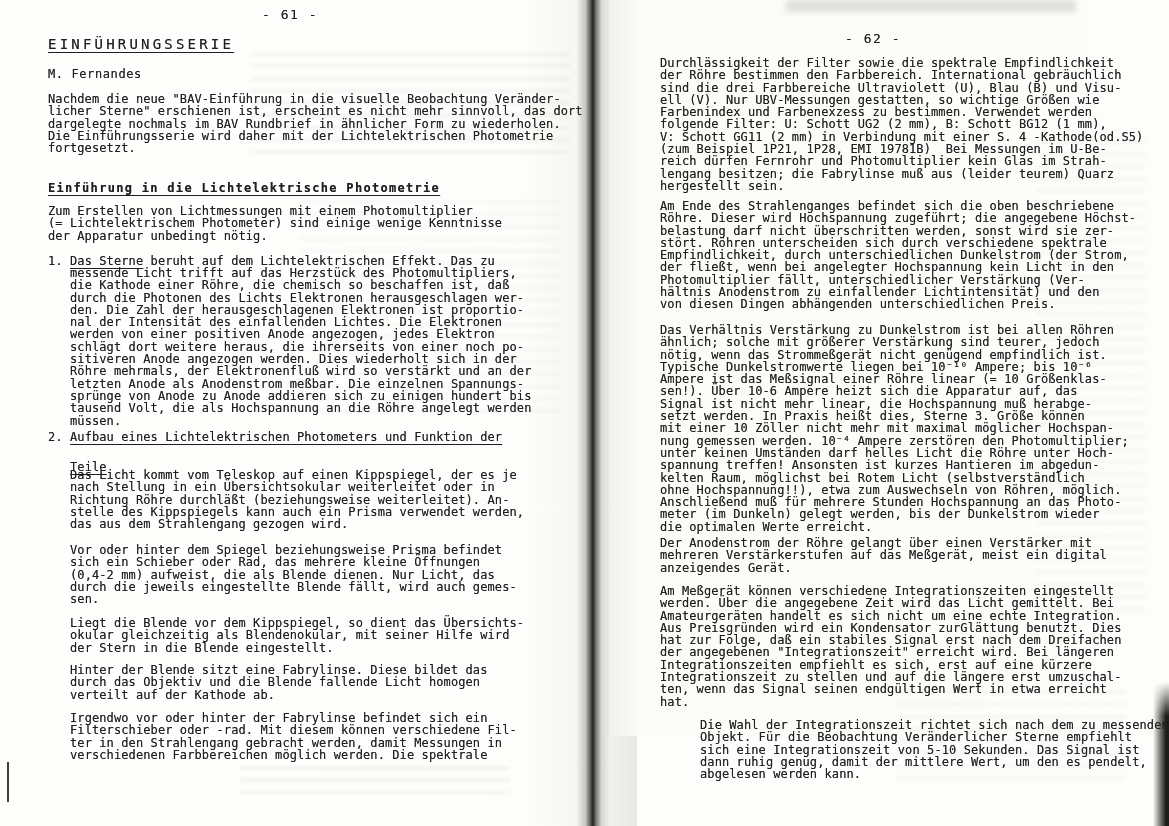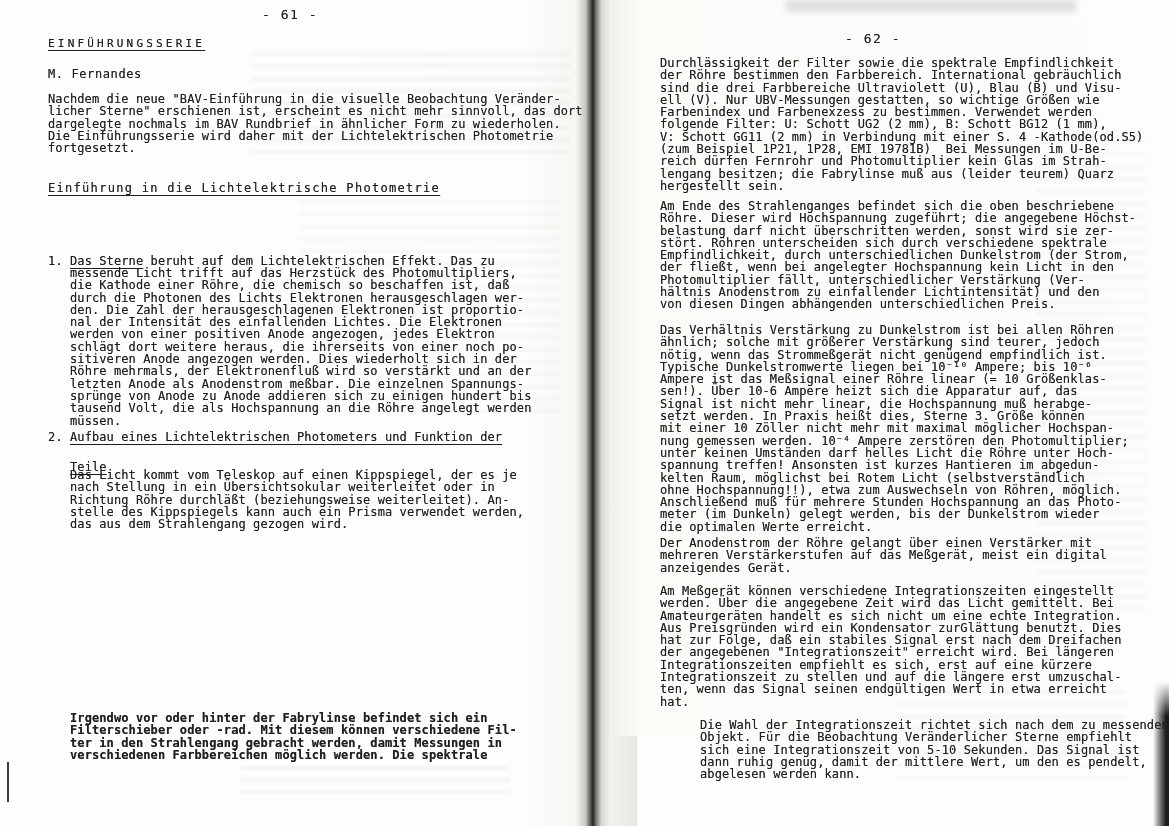--- a/index.html
+++ b/index.html
@@ -52,21 +52,21 @@
   .txt {
     position: absolute;
     font-size: 12px;
     line-height: 12.3px;
     white-space: pre;
     letter-spacing: 0.1px;
     text-shadow: 0 0 0.5px rgba(30,30,30,0.6);
   }
   .pagenum { font-size: 13px; letter-spacing: 1.5px; }
   .series-heading {
-    font-size: 11px;
+    font-size: 14px;
     letter-spacing: 3.2px;
     text-decoration: underline;
     text-underline-offset: 3px;
   }
   .section-heading {
     letter-spacing: 1.3px;
     text-decoration: underline;
     text-underline-offset: 3px;
   }
   .u {
@@ -100,22 +100,25 @@
     <div class="txt series-heading" style="left:48px; top:38px;">EINFÜHRUNGSSERIE</div>
 
     <div class="txt" style="left:48px; top:68px; letter-spacing:0.6px;">M. Fernandes</div>
 
     <div class="txt" style="left:48px; top:93px;">Nachdem die neue "BAV-Einführung in die visuelle Beobachtung Veränder-
 licher Sterne" erschienen ist, erscheint es nicht mehr sinnvoll, das dort
 dargelegte nochmals im BAV Rundbrief in ähnlicher Form zu wiederholen.
 Die Einführungsserie wird daher mit der Lichtelektrischen Photometrie
 fortgesetzt.</div>
 
-    <div class="txt section-heading" style="left:48px; top:182px;">Einführung in die Lichtelektrische Photometrie</div>
-
+    <div class="txt section-heading" style="left:48px; top:182px;font-weight:bold;">Einführung in die Lichtelektrische Photometrie</div>
+
+    <div class="txt" style="left:48px; top:205px;">Zum Erstellen von Lichtmessungen mit einem Photomultiplier
+(= Lichtelektrischem Photometer) sind einige wenige Kenntnisse
+der Apparatur unbedingt nötig.</div>
 
     <div class="txt" style="left:48px; top:255px;"><span>1. </span><span class="u">Das Sterne</span><span> beruht auf dem Lichtelektrischen Effekt. Das zu</span></div>
     <div class="txt" style="left:70px; top:267px;">messende Licht trifft auf das Herzstück des Photomultipliers,
 die Kathode einer Röhre, die chemisch so beschaffen ist, daß
 durch die Photonen des Lichts Elektronen herausgeschlagen wer-
 den. Die Zahl der herausgeschlagenen Elektronen ist proportio-
 nal der Intensität des einfallenden Lichtes. Die Elektronen
 werden von einer positiven Anode angezogen, jedes Elektron
 schlägt dort weitere heraus, die ihrerseits von einer noch po-
 sitiveren Anode angezogen werden. Dies wiederholt sich in der
@@ -126,21 +129,32 @@
 müssen.</div>
 
     <div class="txt" style="left:48px; top:431px;"><span>2. </span><span class="u">Aufbau eines Lichtelektrischen Photometers und Funktion der</span></div>
     <div class="txt u" style="left:70px; top:443px;margin-top:18px;">Teile</div>
 
     <div class="txt" style="left:70px; top:469px;">Das Licht kommt vom Teleskop auf einen Kippspiegel, der es je
 nach Stellung in ein Übersichtsokular weiterleitet oder in
 Richtung Röhre durchläßt (beziehungsweise weiterleitet). An-
 stelle des Kippspiegels kann auch ein Prisma verwendet werden,
 das aus dem Strahlengang gezogen wird.</div>
-    <div class="txt" style="left:70px; top:712px;font-weight:bold;">Irgendwo vor oder hinter der Fabrylinse befindet sich ein
+    <div class="txt" style="left:70px; top:544px;">Vor oder hinter dem Spiegel beziehungsweise Prisma befindet
+sich ein Schieber oder Rad, das mehrere kleine Öffnungen
+(0,4-2 mm) aufweist, die als Blende dienen. Nur Licht, das
+durch die jeweils eingestellte Blende fällt, wird auch gemes-
+sen.</div>
+    <div class="txt" style="left:70px; top:617px;">Liegt die Blende vor dem Kippspiegel, so dient das Übersichts-
+okular gleichzeitig als Blendenokular, mit seiner Hilfe wird
+der Stern in die Blende eingestellt.</div>
+    <div class="txt" style="left:70px; top:664px;">Hinter der Blende sitzt eine Fabrylinse. Diese bildet das
+durch das Objektiv und die Blende fallende Licht homogen
+verteilt auf der Kathode ab.</div>
+    <div class="txt" style="left:70px; top:712px;">Irgendwo vor oder hinter der Fabrylinse befindet sich ein
 Filterschieber oder -rad. Mit diesem können verschiedene Fil-
 ter in den Strahlengang gebracht werden, damit Messungen in
 verschiedenen Farbbereichen möglich werden. Die spektrale</div>
 
     <div class="bleed" style="left:250px; top:52px; width:320px; height:110px;"></div>
     <div class="bleed" style="left:300px; top:200px; width:260px; height:220px; opacity:0.06;"></div>
     <div class="bleed" style="left:240px; top:766px; width:270px; height:28px; opacity:0.12;"></div>
   </div>
 
   <div class="page-right">

